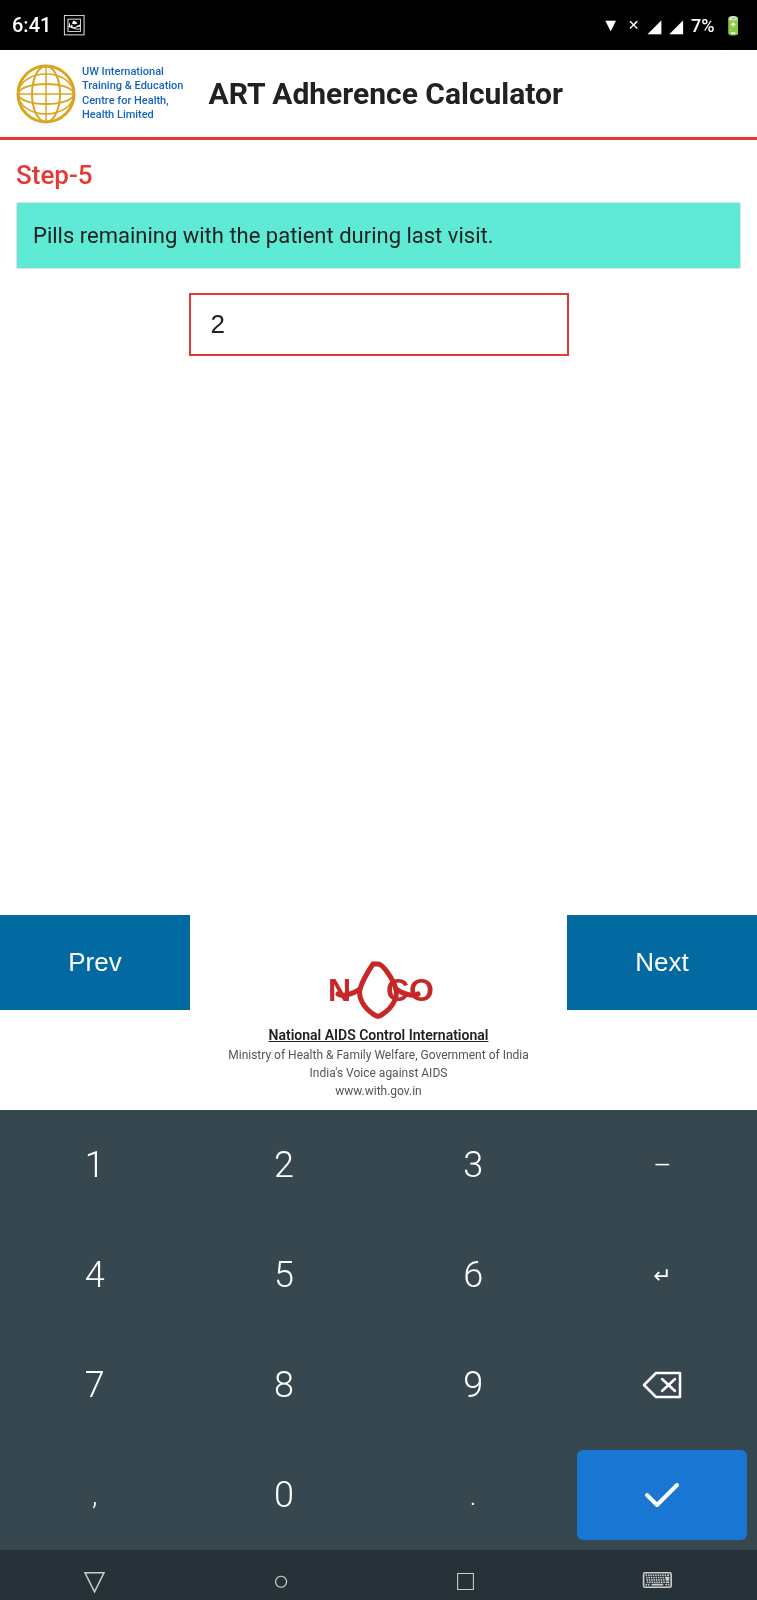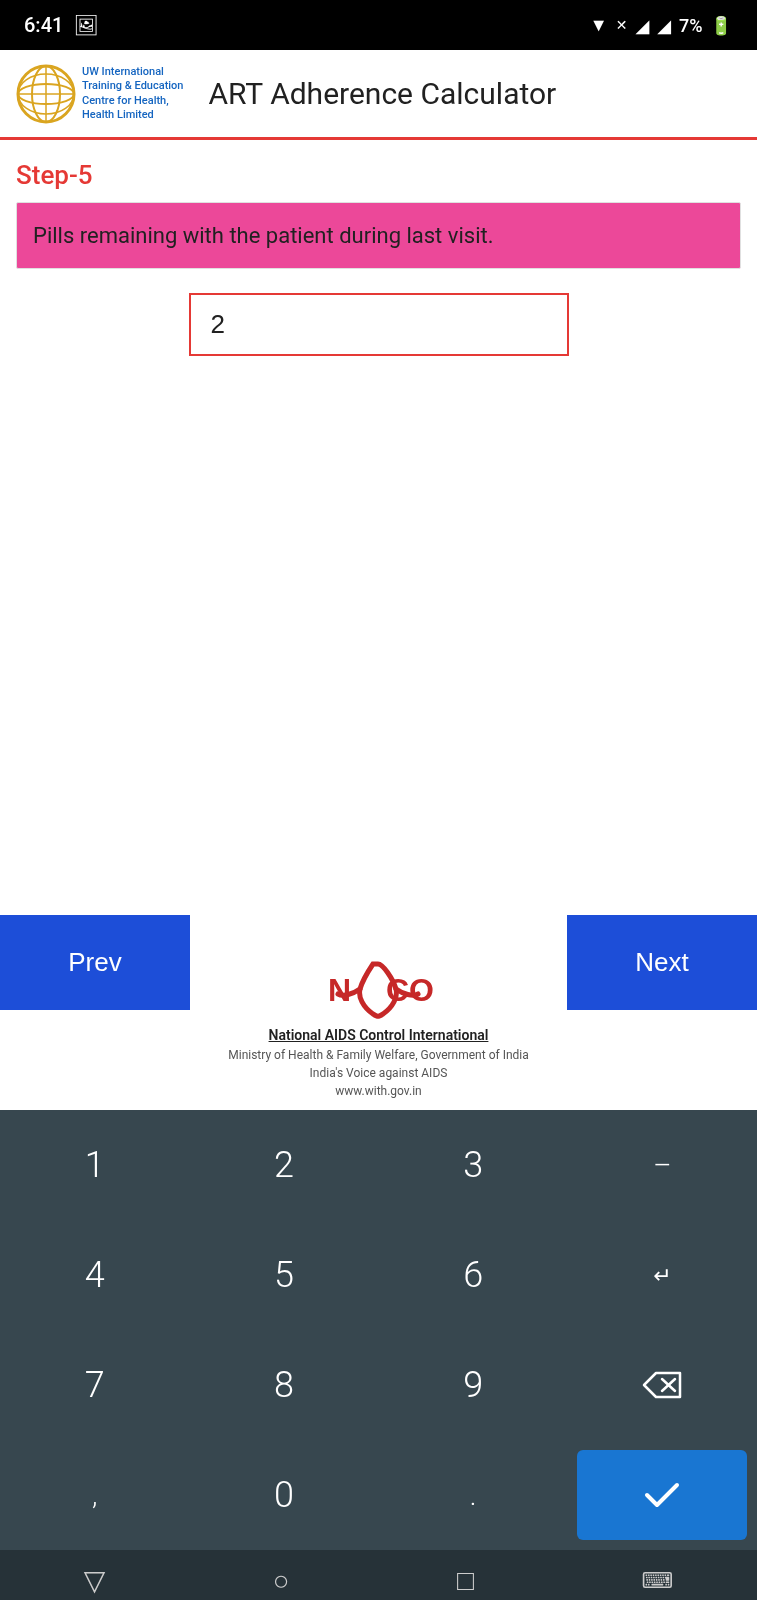--- a/index.html
+++ b/index.html
@@ -13,21 +13,21 @@
     }
 
     
     .status-bar {
       background: #000;
       color: #fff;
       height: 50px;
       display: flex;
       align-items: center;
       justify-content: space-between;
-      padding: 0 24px;
+      padding: 0 12px;
       font-size: 20px;
       font-weight: 500;
     }
     .status-bar-left { display: flex; align-items: center; gap: 10px; }
     .status-bar-right { display: flex; align-items: center; gap: 8px; font-size: 18px; }
 
     
     .app-bar {
       background: #fff;
       display: flex;
@@ -48,38 +48,38 @@
       font-weight: 500;
     }
     .logo-wrapper {
       display: flex;
       align-items: center;
       gap: 6px;
     }
     .app-title {
       font-size: 30px;
       color: #212121;
-      font-weight: 400;
+      font-weight: 700;
     }
 
     
     .main-content {
       padding: 20px 16px;
       background: #fff;
     }
 
     .step-label {
       font-size: 26px;
       color: #e53935;
       font-weight: 500;
       margin-bottom: 12px;
     }
 
     .question-box {
-      background: #ec4899;
+      background: #5eead4;
       border: 1px solid #e0e0e0;
       padding: 20px 16px;
       font-size: 22px;
       color: #212121;
       margin-bottom: 24px;
       border-radius: 2px;
     }
 
     .input-container {
       display: flex;
@@ -104,21 +104,21 @@
       padding: 0 0;
       margin-top: auto;
       position: absolute;
       left: 0;
       right: 0;
       bottom: 590px;
       padding: 0 0;
     }
 
     .btn-prev, .btn-next {
-      background: #1d4ed8;
+      background: #0369a1;
       color: #fff;
       border: none;
       font-size: 26px;
       font-weight: 400;
       padding: 20px 40px;
       cursor: pointer;
       min-width: 190px;
       min-height: 95px;
     }
 

